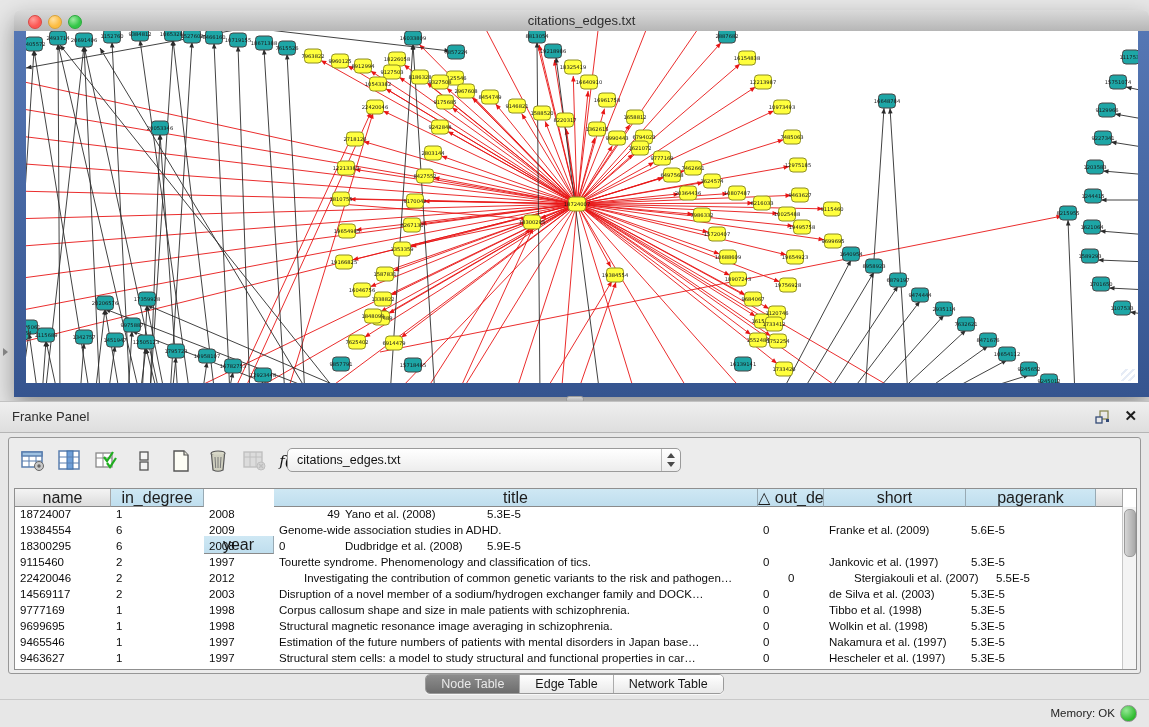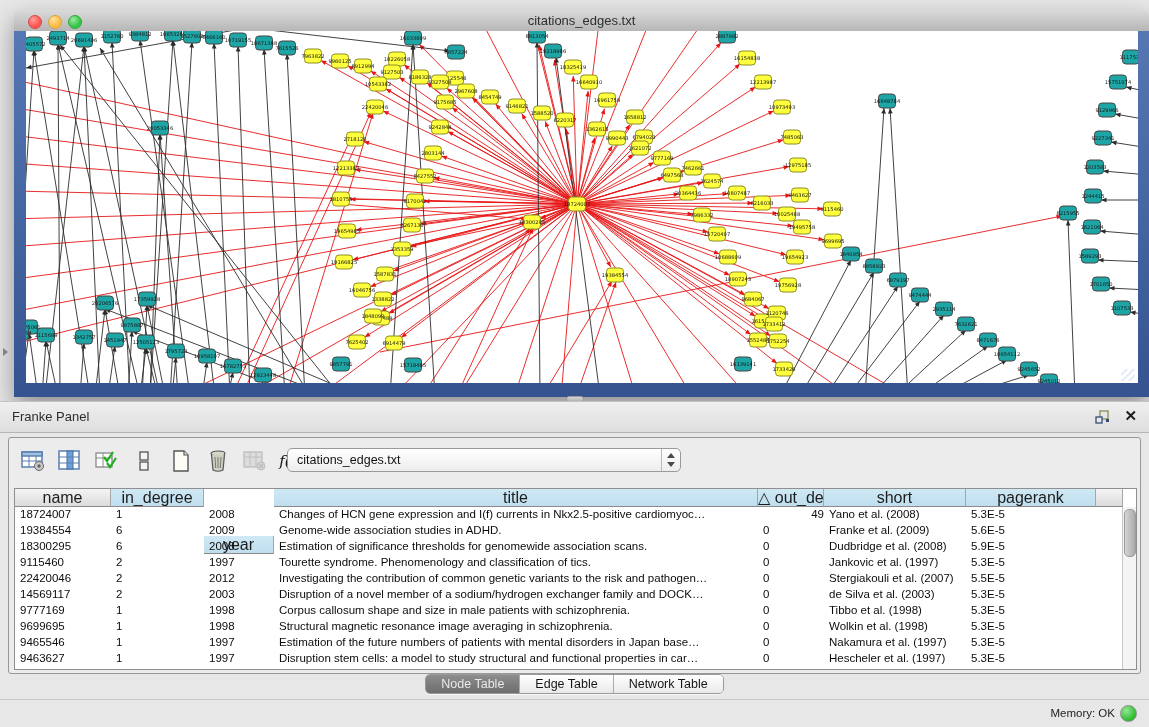--- a/index.html
+++ b/index.html
@@ -797,57 +797,55 @@
           <div class="th" style="width: 66px;">△ out_de…</div>
           <div class="th" style="width: 142px;">short</div>
           <div class="th" style="width: 130px;">pagerank</div>
           <div class="th gray" style="width: 27px;"></div>
         </div>
       <div id="tbody">
           <div class="trow">
             <div class="td" style="width: 96px;">18724007</div>
             <div class="td" style="width: 93px;">1</div>
             <div class="td" style="width: 70px;">2008</div>
-            <div class="td" style="width: 484px;">Changes of HCN gene expression and I(f) currents in Nkx2.5-positive cardiomyoc…</div>
             <div class="td" style="width: 66px; text-align: right;">49</div>
             <div class="td" style="width: 142px;">Yano et al. (2008)</div>
             <div class="td" style="width: 130px;">5.3E-5</div>
           </div>
           <div class="trow">
             <div class="td" style="width: 96px;">19384554</div>
             <div class="td" style="width: 93px;">6</div>
             <div class="td" style="width: 70px;">2009</div>
             <div class="td" style="width: 484px;">Genome-wide association studies in ADHD.</div>
             <div class="td" style="width: 66px;">0</div>
             <div class="td" style="width: 142px;">Franke et al. (2009)</div>
             <div class="td" style="width: 130px;">5.6E-5</div>
           </div>
           <div class="trow">
             <div class="td" style="width: 96px;">18300295</div>
             <div class="td" style="width: 93px;">6</div>
             <div class="td" style="width: 70px;">2008</div>
-            <div class="td" style="width: 484px;">Estimation of significance thresholds for genomewide association scans.</div>
             <div class="td" style="width: 66px;">0</div>
             <div class="td" style="width: 142px;">Dudbridge et al. (2008)</div>
             <div class="td" style="width: 130px;">5.9E-5</div>
           </div>
           <div class="trow">
             <div class="td" style="width: 96px;">9115460</div>
             <div class="td" style="width: 93px;">2</div>
             <div class="td" style="width: 70px;">1997</div>
             <div class="td" style="width: 484px;">Tourette syndrome. Phenomenology and classification of tics.</div>
             <div class="td" style="width: 66px;">0</div>
             <div class="td" style="width: 142px;">Jankovic et al. (1997)</div>
             <div class="td" style="width: 130px;">5.3E-5</div>
           </div>
           <div class="trow">
             <div class="td" style="width: 96px;">22420046</div>
             <div class="td" style="width: 93px;">2</div>
             <div class="td" style="width: 70px;">2012</div>
-            <div class="td" style="width: 484px;">Investigating the contribution of common genetic variants to the risk and pathogen…</div>
+            <div class="td" style="width: 484px; margin-left: 25px;">Investigating the contribution of common genetic variants to the risk and pathogen…</div>
             <div class="td" style="width: 66px;">0</div>
             <div class="td" style="width: 142px;">Stergiakouli et al. (2007)</div>
             <div class="td" style="width: 130px;">5.5E-5</div>
           </div>
           <div class="trow">
             <div class="td" style="width: 96px;">14569117</div>
             <div class="td" style="width: 93px;">2</div>
             <div class="td" style="width: 70px;">2003</div>
             <div class="td" style="width: 484px;">Disruption of a novel member of a sodium/hydrogen exchanger family and DOCK…</div>
             <div class="td" style="width: 66px;">0</div>
@@ -878,21 +876,21 @@
             <div class="td" style="width: 70px;">1997</div>
             <div class="td" style="width: 484px;">Estimation of the future numbers of patients with mental disorders in Japan base…</div>
             <div class="td" style="width: 66px;">0</div>
             <div class="td" style="width: 142px;">Nakamura et al. (1997)</div>
             <div class="td" style="width: 130px;">5.3E-5</div>
           </div>
           <div class="trow">
             <div class="td" style="width: 96px;">9463627</div>
             <div class="td" style="width: 93px;">1</div>
             <div class="td" style="width: 70px;">1997</div>
-            <div class="td" style="width: 484px;">Disruption stem cells: a model to study structural and functional properties in car…</div>
+            <div class="td" style="width: 484px;">Structural stem cells: a model to study structural and functional properties in car…</div>
             <div class="td" style="width: 66px;">0</div>
             <div class="td" style="width: 142px;">Hescheler et al. (1997)</div>
             <div class="td" style="width: 130px;">5.3E-5</div>
           </div>
         </div>
       <div class="vscroll">
         <div class="thumb"></div>
       </div>
     </div>
   </div>

